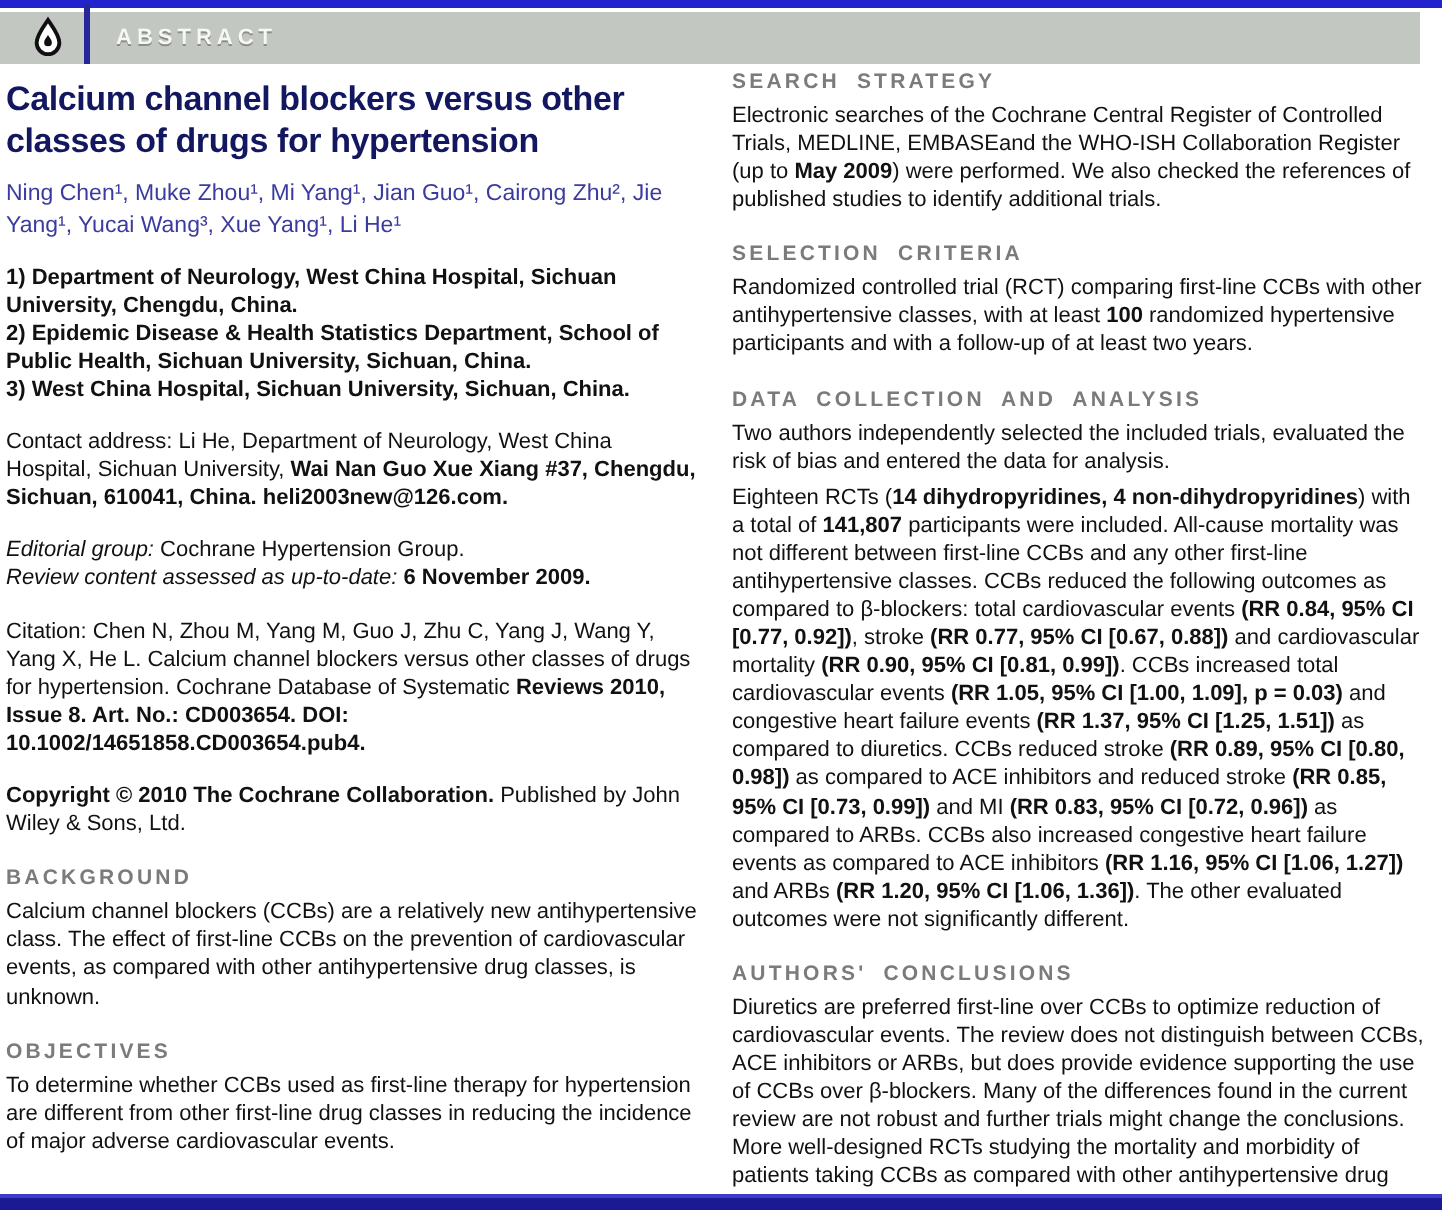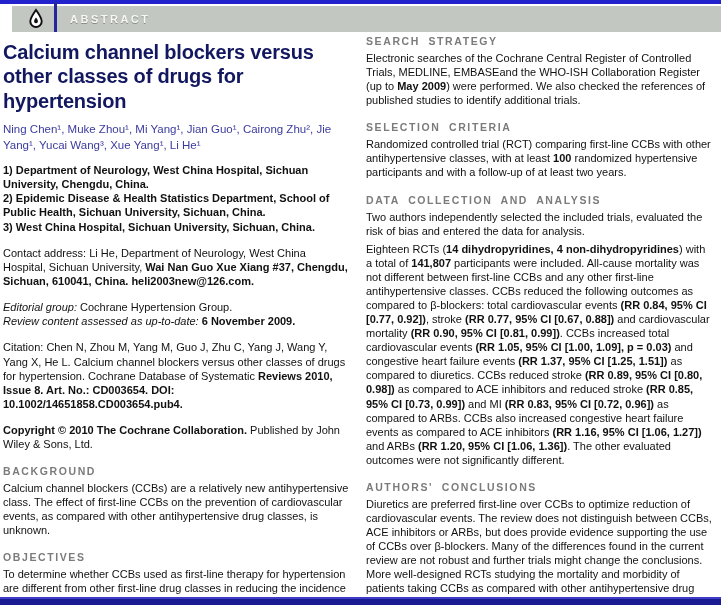--- a/index.html
+++ b/index.html
@@ -1,29 +1,29 @@
 <!DOCTYPE html>
 <html style="--top-line: #2323cd; --header-bar: #c3c7c2; --header-text: #f7f7f4; --divider: #26269b; --bottom-bar: #1a1a93; --bottom-bar-edge: #3c3cc8; --title: #12175f; --authors: #3b3b9f; --section-heading: #7b7b7b; --body-text: #111111;"><head>
 <meta charset="utf-8">
 <style>
   * { margin:0; padding:0; box-sizing:border-box; }
   html,body { background:#fff; }
   body { font-family:"Liberation Sans","DejaVu Sans",sans-serif; color:var(--body-text,#111); }
   .page { position:relative; width:721px; height:605px; background:#fff; overflow:hidden; }
 
   .topline { position:absolute; top:0; left:0; width:721px; height:4px; background:var(--top-line,#2323cd); }
-  .hdr { position:absolute; top:6px; left:12px; width:710px; height:26px; background:var(--header-bar,#c3c7c2); display:flex; align-items:center; }
+  .hdr { position:absolute; top:6px; left:0; width:710px; height:26px; background:var(--header-bar,#c3c7c2); display:flex; align-items:center; }
   .drop { width:22px; height:22px; margin-left:13px; display:flex; align-items:center; justify-content:center; }
   .hdiv { width:3px; height:30px; background:var(--divider,#26269b); margin-left:7px; position:relative; top:-2px; }
   .hlabel { color:var(--header-text,#f7f7f4); font-size:11px; font-weight:700; letter-spacing:2.5px; margin-left:13px; text-shadow:0 1px 0 rgba(90,95,90,.55); }
 
   .cols { position:absolute; top:31px; left:0; width:721px; height:566px; display:flex; padding:0 8px 0 3px; gap:16px; overflow:hidden; }
   .col { flex:1 1 0; min-width:0; }
 
-  .title { color:var(--title,#12175f); font-size:20px; line-height:1.22; font-weight:700; margin-top:9px; letter-spacing:-0.2px; }
+  .title { color:var(--title,#12175f); font-size:17px; line-height:1.22; font-weight:700; margin-top:9px; letter-spacing:-0.2px; }
   .authors { color:var(--authors,#3b3b9f); font-size:11.5px; line-height:1.35; margin-top:9px; font-weight:400; }
   .affil { font-size:11px; line-height:1.28; margin-top:10px; font-weight:600; }
   .para { font-size:11px; line-height:1.28; margin-top:12px; }
   .meta-block { font-size:11px; line-height:1.3; margin-top:12px; }
 
   .sect-h { color:var(--section-heading,#7b7b7b); font-size:10.5px; font-weight:700; letter-spacing:1.6px; word-spacing:4px; margin-top:14px; }
   .sect-p { font-size:11px; line-height:1.28; margin-top:4px; }
   .right .sect-h:first-child { margin-top:4px; }
 
   .b { font-weight:700; }

